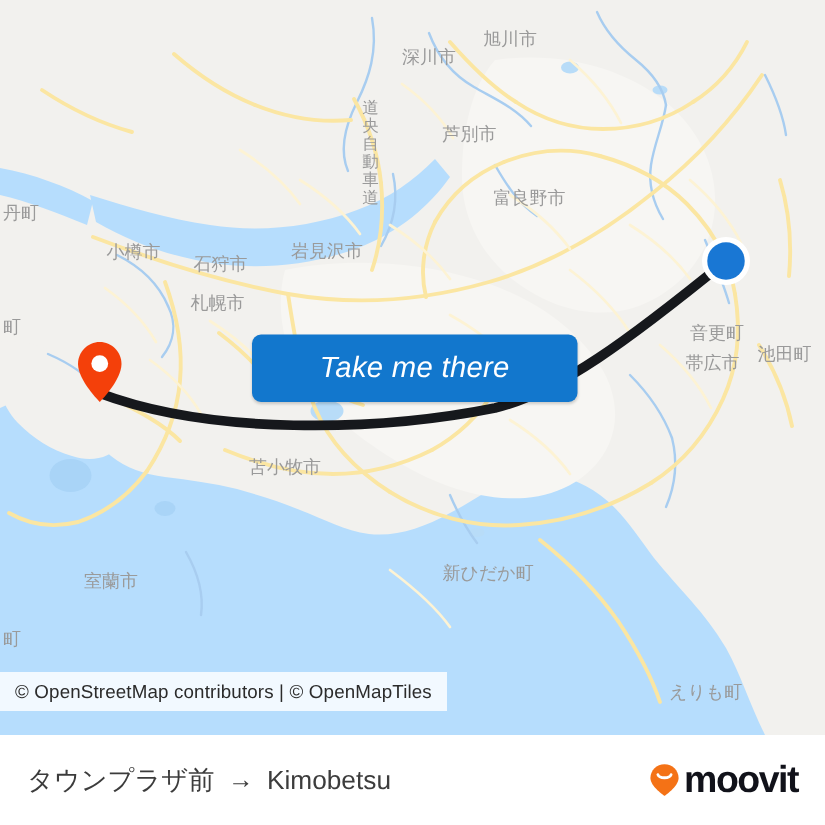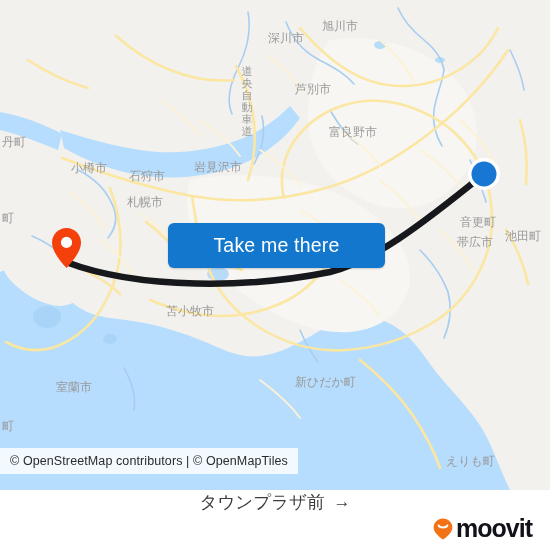--- a/index.html
+++ b/index.html
@@ -31,36 +31,36 @@
   #take-me-there {
     position:absolute; left:168px; top:223px;
     width:217px; height:45px;
     background:#1277cd; color:#fff;
     border:none; border-radius:6px;
     font-family:"Liberation Sans", sans-serif;
     font-size:19.5px; letter-spacing:.2px;
     display:flex; align-items:center; justify-content:center;
     cursor:pointer;
     box-shadow:0 1px 2px rgba(0,0,0,.18);
+    font-style:italic;
   }
 
   
   #dest-marker {
     position:absolute; left:467px; top:157px; width:34px; height:34px;
   }
   #origin-marker {
     position:absolute; left:50px; top:227px; width:33px; height:42px;
   }
 
   
   #footer {
     position:absolute; left:0; top:490px; width:550px; height:60px;
     background:#fff; display:flex; align-items:center;
     padding:0 18px;
-    flex-direction:column;
   }
   #trip-title {
     font-size:17.5px; color:#3c3c3c; white-space:nowrap;
     display:flex; align-items:center; gap:9px;
   }
   #trip-title .arrow { font-size:17px; color:#3c3c3c; }
   #brand { margin-left:auto; display:flex; align-items:center; gap:2px; }
   #brand-word {
     font-size:25px; font-weight:bold; color:#11121a; letter-spacing:-1px;text-align:center;
   }
@@ -250,20 +250,21 @@
 
     <button id="take-me-there">
       <span>Take me there</span>
     </button>
   </div>
 
   <div id="footer">
     <div id="trip-title">
       <span>タウンプラザ前</span>
       <span class="arrow">→</span>
+      <span>Kimobetsu</span>
     </div>
     <div id="brand">
       <svg width="22" height="24" viewBox="0 0 22 24">
         <path d="M11,1.5 C5.8,1.5 1.6,5.6 1.6,10.7 C1.6,16.4 11,22.6 11,22.6
                  C11,22.6 20.4,16.4 20.4,10.7 C20.4,5.6 16.2,1.5 11,1.5 Z" fill="#f47216"></path>
         <path d="M6.6,8.4 C7.5,11.2 14.5,11.2 15.4,8.4" fill="none" stroke="#ffffff" stroke-width="1.9" stroke-linecap="round"></path>
       </svg>
       <span id="brand-word">moovit</span>
     </div>
   </div>

